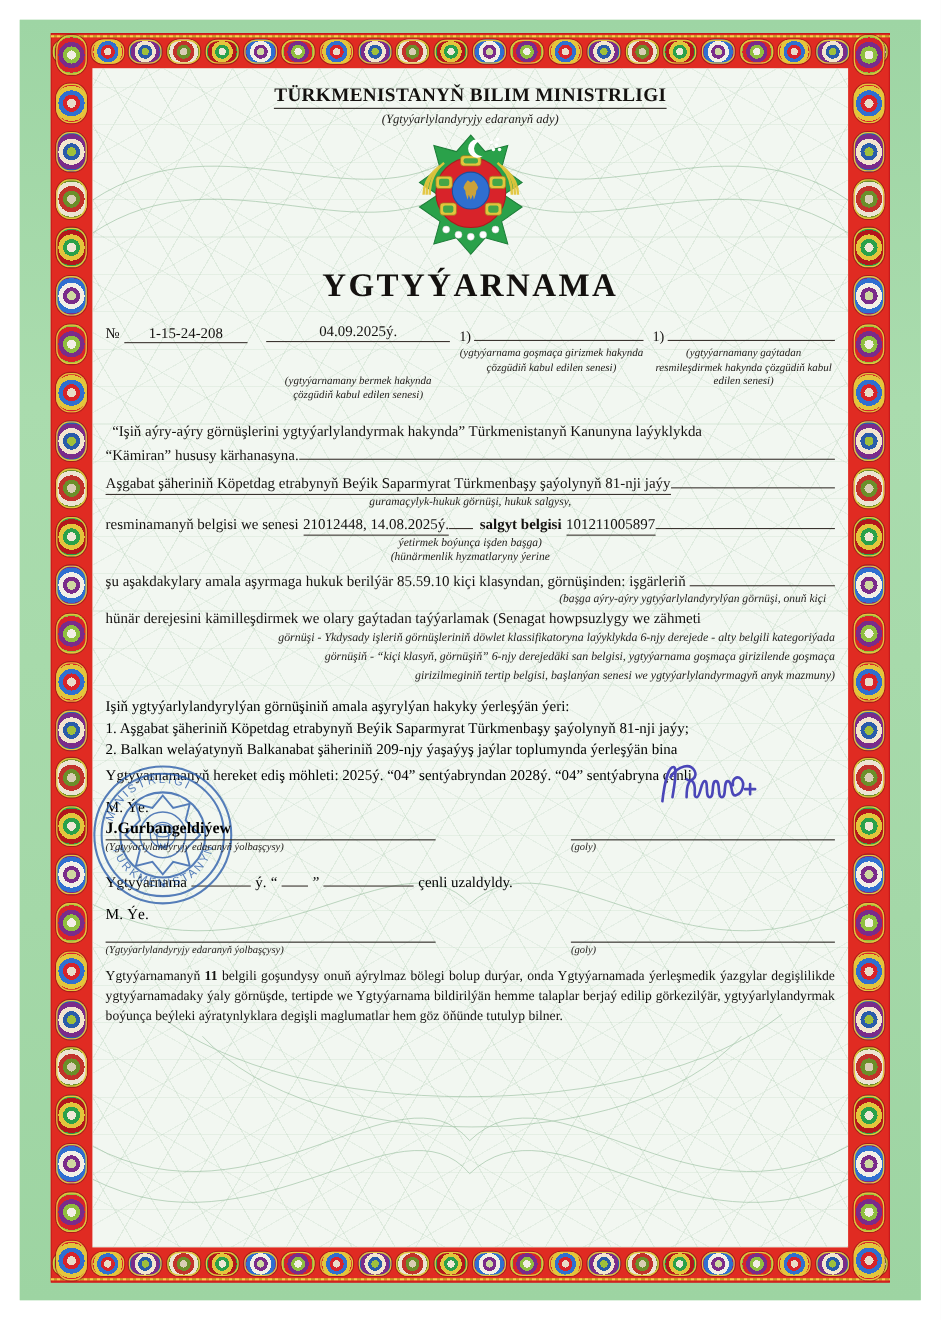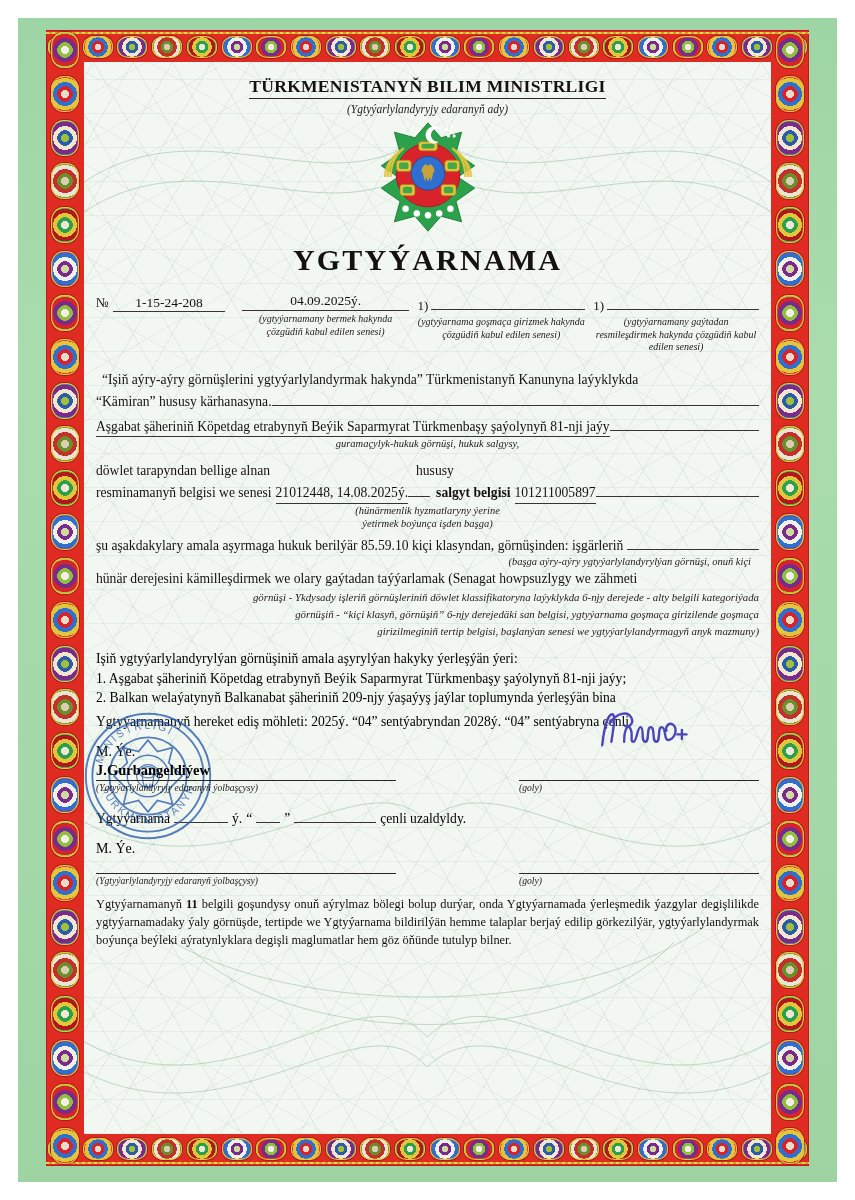--- a/index.html
+++ b/index.html
@@ -64,21 +64,21 @@
   .title{text-align:center;font-size:30px;font-weight:bold;letter-spacing:2.2px;
          color:#14110f;margin-top:10px;font-family:"Liberation Serif",serif;}
 
   
   .numrow{display:flex;align-items:flex-start;margin-top:16px;font-size:13.5px;color:#14110f;}
   .nr-c{display:flex;flex-direction:column;}
   .nr-no{display:flex;align-items:baseline;gap:4px;padding-top:2px;}
   .ul{border-bottom:1px solid #3a342f;display:inline-block;text-align:center;}
   .cap{font-style:italic;font-size:10px;line-height:1.25;text-align:center;margin-top:2px;color:#1d1a17;}
 
-  .c1{width:180px;margin-left:6px;}
+  .c1{width:180px;margin-left:6px;gap:28px;}
   .c2{width:180px;margin-left:8px;}
   .c3{width:178px;margin-left:8px;}
 
   .body{margin-top:16px;font-size:13.6px;line-height:1.42;color:#14110f;}
   .lead{text-indent:6px;}
   .line{border-bottom:1px solid #3a342f;}
   .cap-c{font-style:italic;font-size:10.5px;text-align:center;line-height:1.3;color:#1d1a17;}
 
   .row-flex{display:flex;align-items:baseline;}
   .grow{flex:1 1 auto;}
@@ -341,36 +341,32 @@
         <span>“Kämiran” hususy kärhanasyna.</span>
         <span class="grow line" style="height:16px;"></span>
       </div>
 
       <div class="row-flex" style="margin-top:3px;">
         <span class="line">Aşgabat şäheriniň Köpetdag etrabynyň Beýik Saparmyrat Türkmenbaşy şaýolynyň 81-nji jaýy</span>
         <span class="grow line" style="height:16px;"></span>
       </div>
       <div class="cap-c">guramaçylyk-hukuk görnüşi, hukuk salgysy,</div>
 
-      <div style="display:flex;margin-top:10px;">
-        <span style="width:320px;">döwlet tarapyndan bellige alnan</span>
-        <span>hususy</span>
-      </div>
 
       <div class="row-flex">
         <span>resminamanyň belgisi we senesi</span>
         <span class="line" style="margin-left:4px;">21012448, 14.08.2025ý.</span>
         <span class="line" style="width:22px;height:16px;"></span>
         <span style="margin-left:6px;font-weight:bold;">salgyt belgisi</span>
         <span class="line" style="margin-left:4px;">101211005897</span>
         <span class="grow line" style="height:16px;"></span>
       </div>
 
+      <div class="cap-c">ýetirmek boýunça işden başga)</div>
       <div class="cap-c">(hünärmenlik hyzmatlaryny ýerine</div>
-      <div class="cap-c">ýetirmek boýunça işden başga)</div>
 
       <div class="row-flex" style="margin-top:2px;">
         <span>şu aşakdakylary amala aşyrmaga hukuk berilýär 85.59.10 kiçi klasyndan, görnüşinden: işgärleriň</span>
         <span class="grow line" style="height:16px;margin-left:4px;"></span>
       </div>
       <div class="cap-c" style="text-align:right;padding-right:8px;">(başga aýry-aýry ygtyýarlylandyrylýan görnüşi, onuň kiçi</div>
 
       <div>hünär derejesini kämilleşdirmek we olary gaýtadan taýýarlamak (Senagat howpsuzlygy we zähmeti</div>
 
       <div class="fineprint">görnüşi - Ykdysady işleriň görnüşleriniň döwlet klassifikatoryna laýyklykda 6-njy derejede - alty belgili kategoriýada</div>

